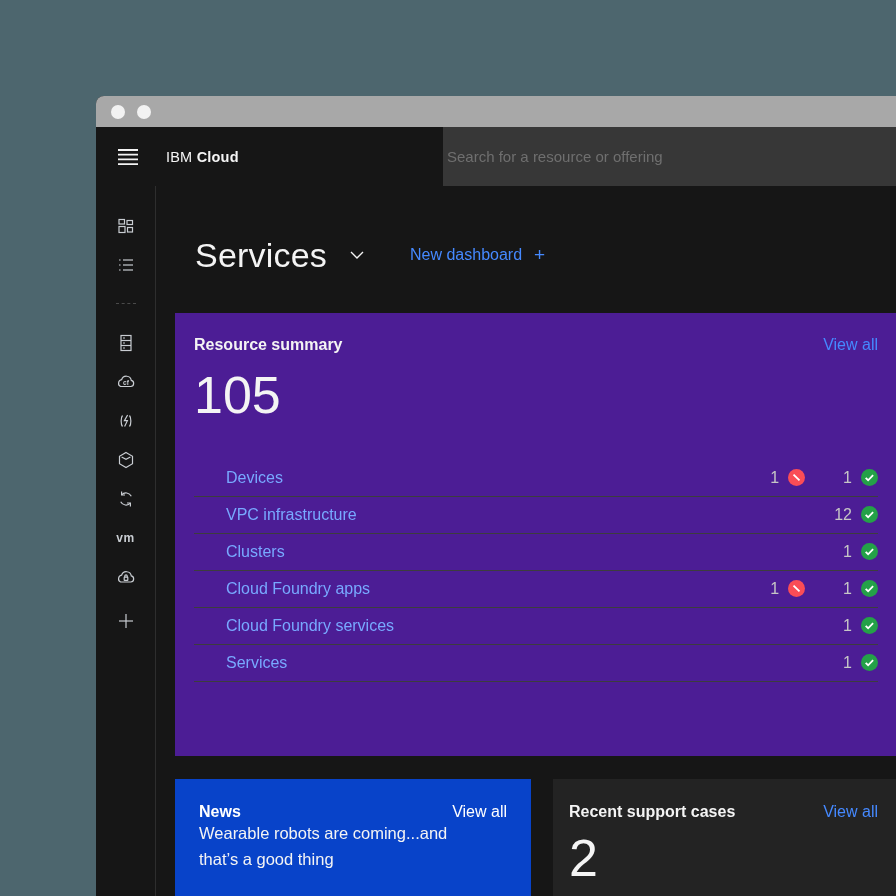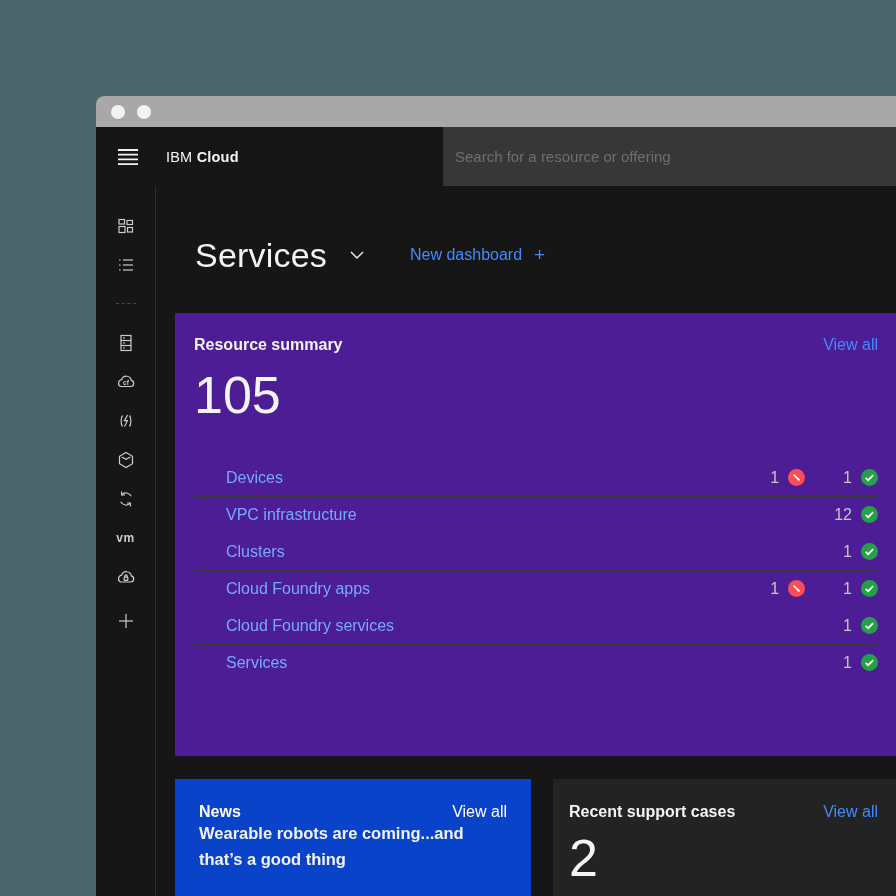--- a/index.html
+++ b/index.html
@@ -15,21 +15,21 @@
   .tb-dot { width:14px; height:14px; border-radius:50%; background:#f2f2f2; margin-right:12px; }
 
   
   .header { height:59px; background:#161616; flex:none; display:flex; align-items:stretch; }
   .header-left { width:347px; flex:none; display:flex; align-items:center; }
   .menu-btn { margin-left:22px; background:none; border:none; padding:0; cursor:pointer; display:flex; }
   .brand { margin-left:28px; font-size:14.5px; color:#f4f4f4; letter-spacing:0.2px; }
   .brand .b { font-weight:700; }
   .search-box { flex:1; background:#373737; display:flex; align-items:center; }
   .search-box input { width:100%; height:100%; background:transparent; border:none; outline:none;
-    color:#f4f4f4; font-size:15px; padding-left:12px; font-family:inherit; }
+    color:#f4f4f4; font-size:15px; padding-left:4px; font-family:inherit; }
   .search-box input::placeholder { color:#6f6f6f; }
 
   .app { flex:1; display:flex; min-height:0; background:#161616; }
 
   
   .sidebar { width:60px; flex:none; border-right:1px solid #2e2e2e; display:flex;
     flex-direction:column; align-items:center; padding-top:20px; }
   .side-item { height:39px; width:100%; display:flex; align-items:center; justify-content:center;
     background:none; border:none; padding:0; cursor:pointer; color:#c9cdd2; }
   .side-item svg { stroke:#c9cdd2; fill:none; stroke-width:1.2; }
@@ -61,21 +61,21 @@
   .rs-status { display:flex; align-items:center; gap:9px; }
   .rs-count { color:#c6c6c6; font-size:16px; }
   .rs-status svg { display:block; }
 
   
   .bottom-row { display:flex; gap:22px; margin-top:23px; flex:1; min-height:0; }
   .news-card { width:356px; flex:none; background:#0843c9; padding:24px; }
   .news-title { font-size:16px; font-weight:700; color:#ffffff; }
   .news-viewall { color:#ffffff; font-size:16px; }
   .news-headline { margin-top:34px; color:#f4f4f4; font-size:16.5px; line-height:1.55; }
-  .news-headline span { display:block;font-weight:bold; }
+  .news-headline span { display:block; }
   .cases-card { flex:1; background:#232323; padding:24px 18px 0 16px; }
   .cases-count { margin-top:10px; font-size:52px; font-weight:300; color:#f4f4f4; line-height:1.05; }
 </style>
 </head>
 <body>
 
 <div class="window">
 
   <div class="titlebar">
     <span class="tb-dot"></span>

